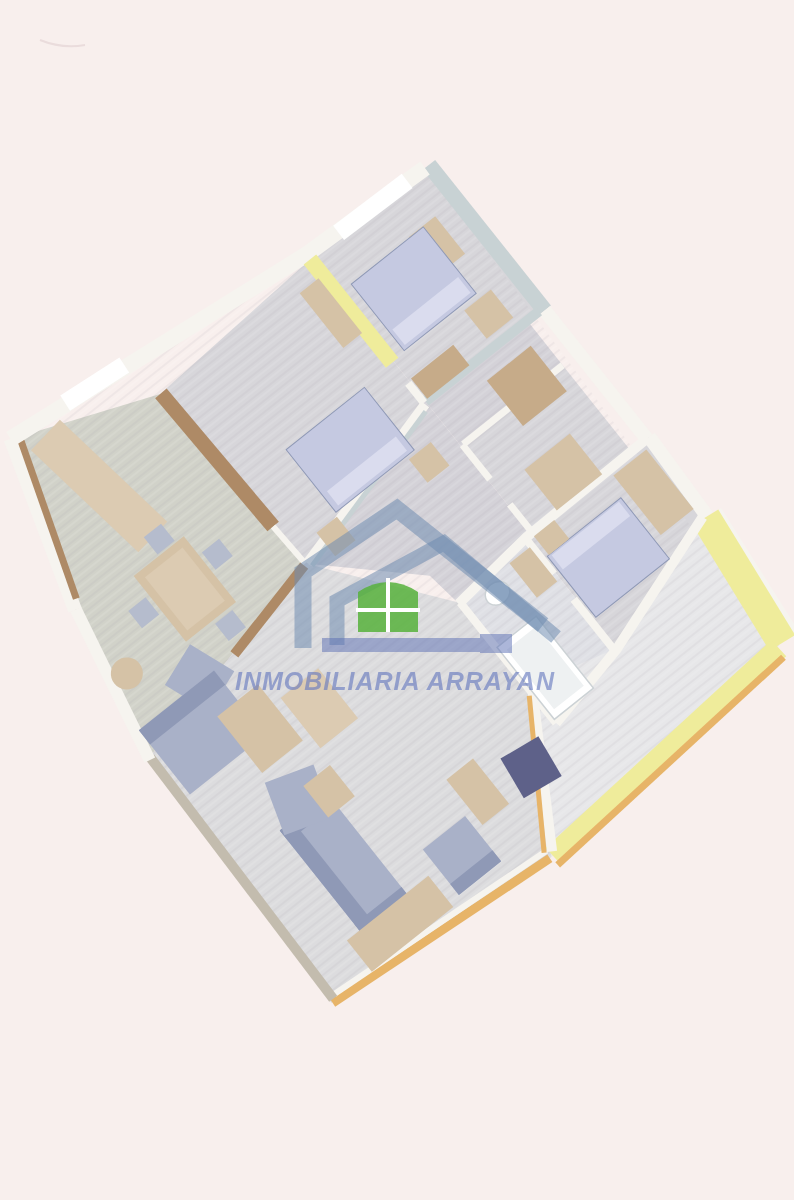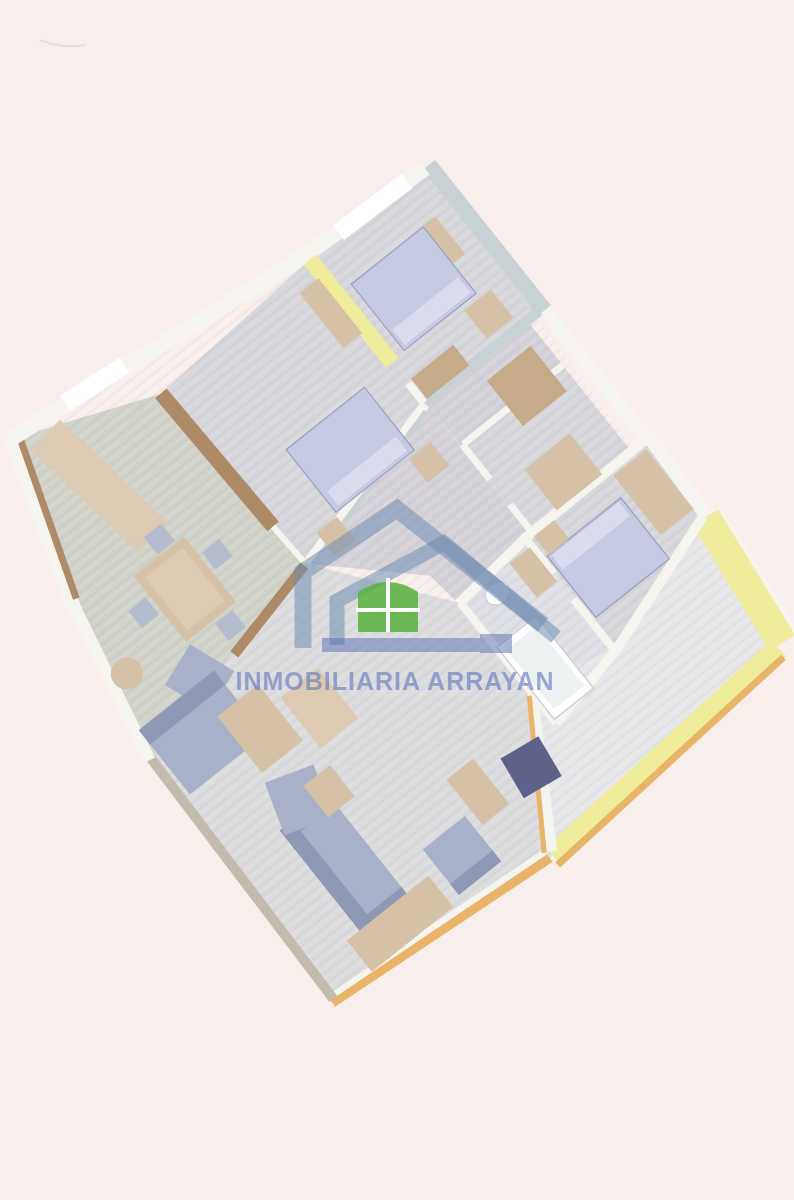--- a/index.html
+++ b/index.html
@@ -2,21 +2,21 @@
 <html style="--bg: #f8efed; --white: #ffffff; --wallWhite: #f6f4ef; --wallGray: #c8d2d4; --wallYellow: #efec9b; --wallOrange: #e7b468; --wallBrown: #ae8a66; --wallTan: #c3bcae; --floorWood: #d7d6da; --floorHall: #d4d2d8; --floorDining: #d1d2c9; --floorBath: #dfe0e5; --floorTerrace: #e7e7e9; --floorLiving: #dcdcde; --boardLine: #aaa4ae; --bedBlue: #c5c9e1; --bedPillow: #dadcee; --sofaBlue: #a9b1c8; --sofaDark: #8f99b6; --chairBlue: #b5bccd; --chairNavy: #5e6189; --woodTan: #d5c2a6; --woodDark: #c6ab89; --woodLight: #dccbb2; --logoBlue: #6f8cb0; --logoGreen: #57b13c; --logoBar: #5a6eb4; --textBlue: #6478be;"><head>
 <meta charset="utf-8">
 <style>
   html,body{margin:0;padding:0;}
   body{
     width:794px;height:1200px;
     background:var(--bg,#f8efed);
     font-family:"Liberation Sans", sans-serif;
     overflow:hidden;
   }
-  .stage{position:relative;width:794px;height:1200px;}
+  .stage{position:relative;width:794px;height:1200px;font-style:italic;}
   svg{display:block;}
 
   
   .f-wood{fill:var(--floorWood);}
   .f-hall{fill:var(--floorHall);}
   .f-dining{fill:var(--floorDining);}
   .f-bath{fill:var(--floorBath);}
   .f-terrace{fill:var(--floorTerrace);}
   .f-living{fill:var(--floorLiving);}
 

